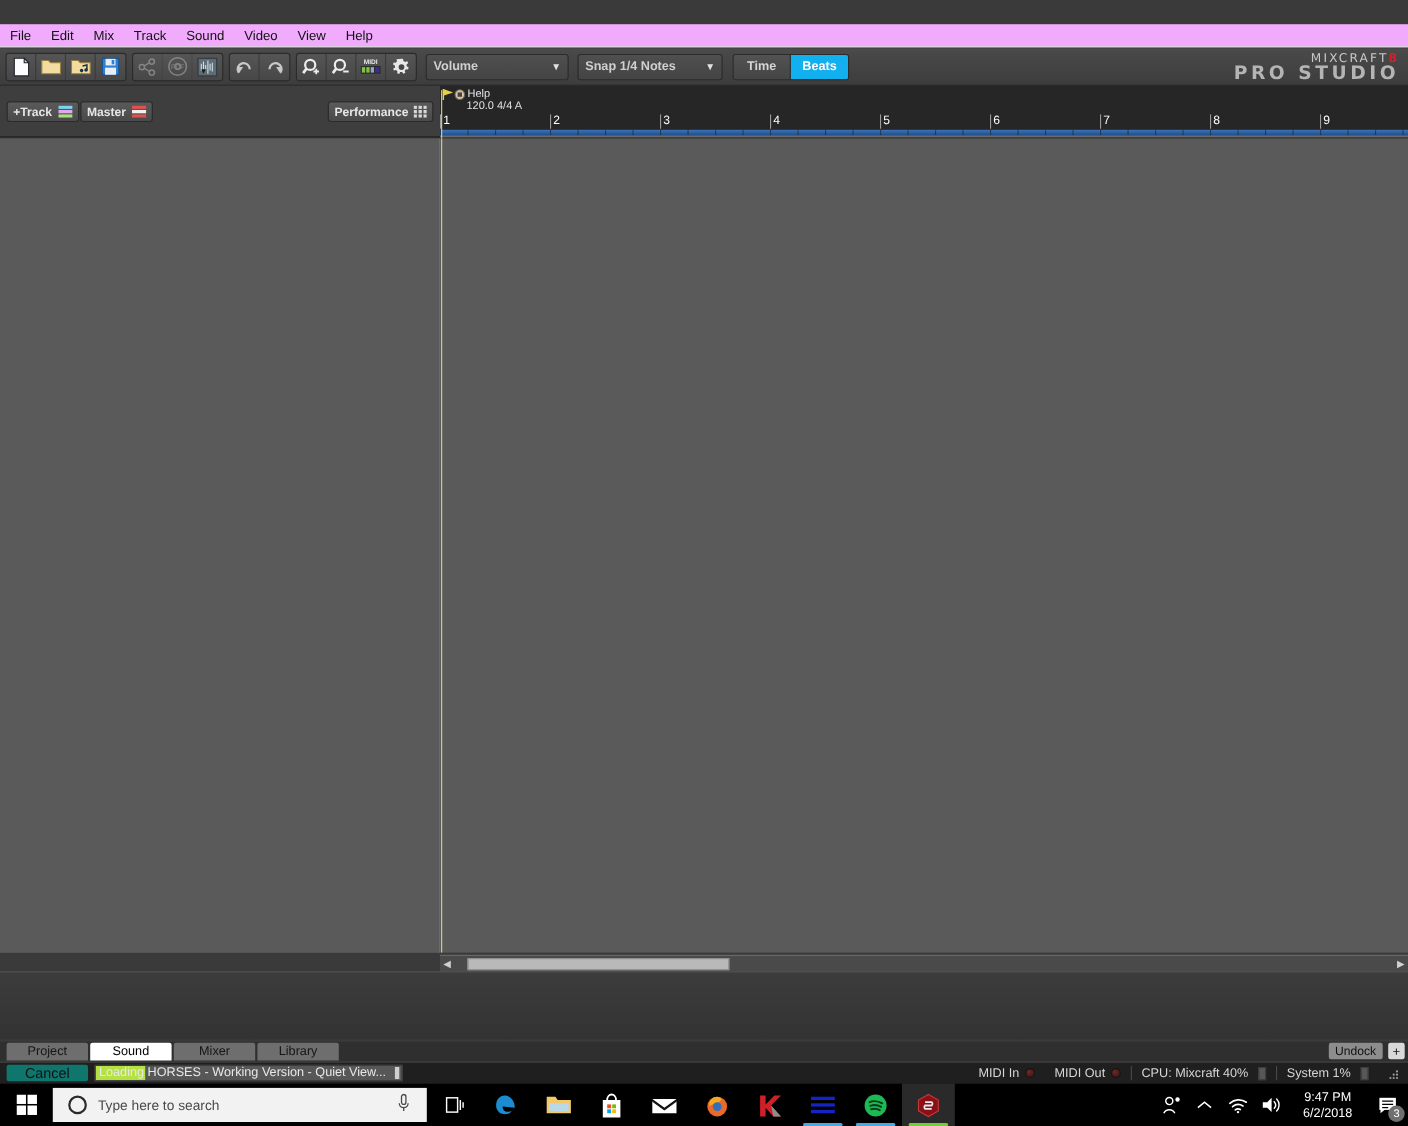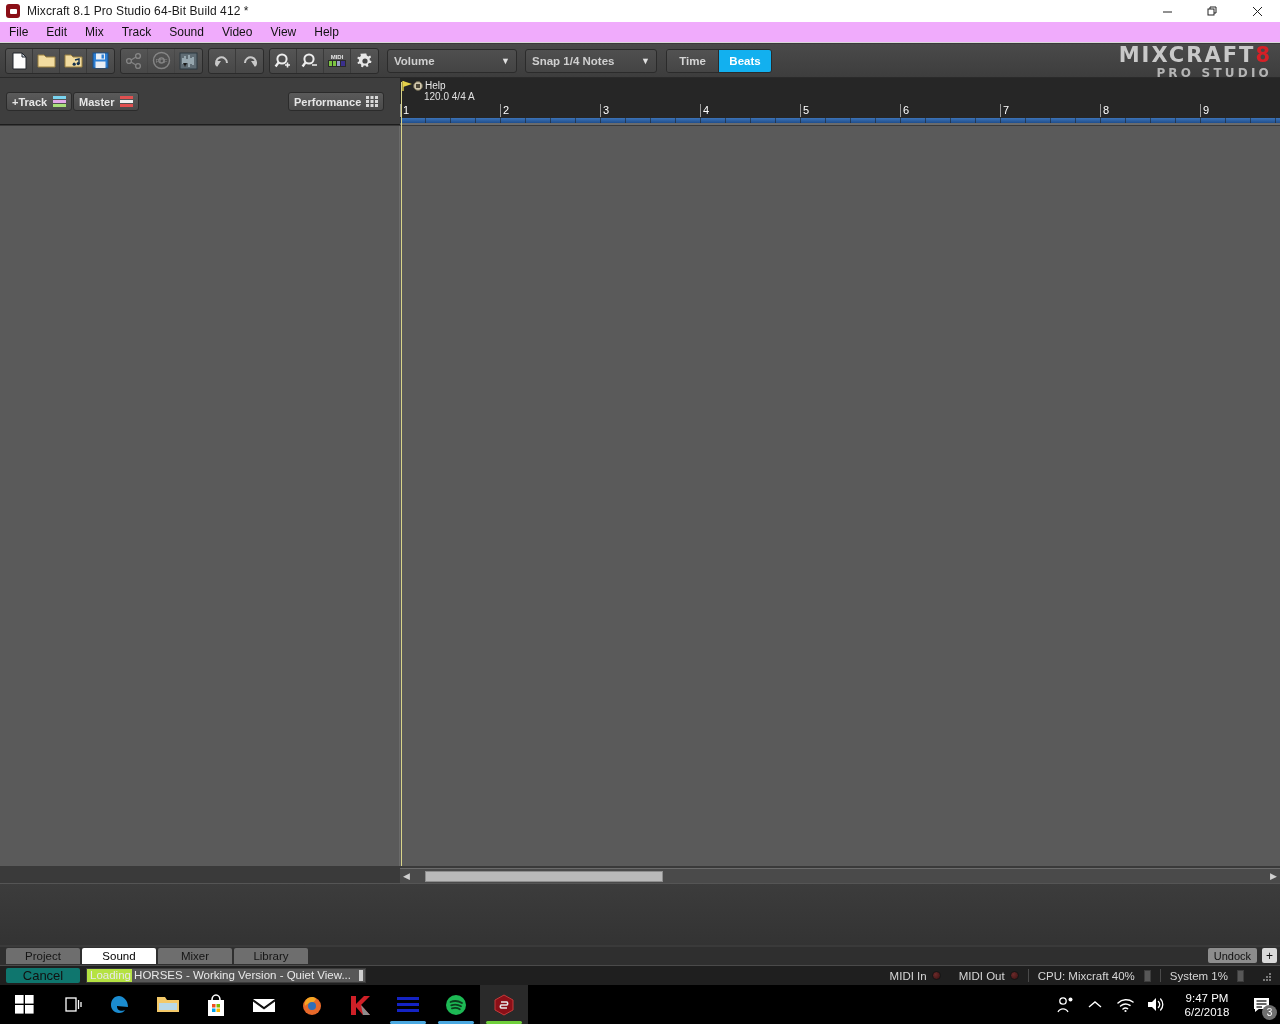--- a/index.html
+++ b/index.html
@@ -86,26 +86,26 @@
     border-right: 1px solid #2b2b2b;
   }
   .seg-btn:last-child { border-right: none; }
   .seg-btn.active { background: #12b0ef; color: #ffffff; }
 
   .logo {
     margin-left: auto; margin-right: 8px; text-align: right;
     line-height: 1; padding-top: 2px;
   }
   .logo .l1 {
-    font-size: 21px; font-weight: bold; letter-spacing: 2px;
+    font-size: 11px; font-weight: normal; letter-spacing: 2px;
     color: #c9c9c9; font-family: "DejaVu Sans", sans-serif;
   }
   .logo .l1 b { color: #d62027; }
   .logo .l2 {
-    font-size: 12px; font-weight: bold; letter-spacing: 3.2px;
+    font-size: 17px; font-weight: bold; letter-spacing: 3.2px;
     color: #b4b4b4; font-family: "DejaVu Sans", sans-serif; margin-top: 1px;
   }
 
   
   .trackbar {
     position: absolute; left: 0; top: 78px; width: 400px; height: 47px;
     background: #3e3e3e; border-bottom: 1px solid #1d1d1d;
   }
   .pill {
     position: absolute; height: 19px;
@@ -271,45 +271,20 @@
     position: absolute; right: 3px; bottom: 4px; width: 15px; height: 15px; border-radius: 50%;
     background: #6f6f6f; color: #fff; font-size: 10px;
     display: flex; align-items: center; justify-content: center;
   }
 </style>
 </head>
 <body>
 
 <div id="app">
 
-  <div class="titlebar">
-    <span class="tb-icon">
-        <i></i>
-      </span>
-    <span class="tb-title">Mixcraft 8.1 Pro Studio 64-Bit Build 412 *</span>
-    <div class="tb-btns">
-      <div class="tb-btn">
-        <svg width="11" height="11" viewBox="0 0 11 11">
-            <line x1="1" y1="6" x2="10" y2="6" stroke="#222" stroke-width="1"></line>
-          </svg>
-      </div>
-      <div class="tb-btn">
-        <svg width="11" height="11" viewBox="0 0 11 11">
-          <rect x="1" y="3" width="6" height="6" fill="none" stroke="#222" stroke-width="1"></rect>
-          <polyline points="3,3 3,1 9,1 9,7 7,7" fill="none" stroke="#222" stroke-width="1"></polyline>
-        </svg>
-      </div>
-      <div class="tb-btn">
-        <svg width="11" height="11" viewBox="0 0 11 11">
-          <line x1="1" y1="1" x2="10" y2="10" stroke="#222" stroke-width="1"></line>
-          <line x1="10" y1="1" x2="1" y2="10" stroke="#222" stroke-width="1"></line>
-        </svg>
-      </div>
-    </div>
-  </div>
 
   <div class="menubar">
     <span class="menu-item">File</span>
     <span class="menu-item">Edit</span>
     <span class="menu-item">Mix</span>
     <span class="menu-item">Track</span>
     <span class="menu-item">Sound</span>
     <span class="menu-item">Video</span>
     <span class="menu-item">View</span>
     <span class="menu-item">Help</span>
@@ -462,21 +437,21 @@
       </svg>
     </div>
     <div class="pill" style="left:73px; top:14px;">
       <span>Master</span>
       <svg class="mini-grid" width="13" height="11" viewBox="0 0 13 11">
         <rect x="0" y="0" width="13" height="3" fill="#e05050"></rect>
         <rect x="0" y="4" width="13" height="3" fill="#f0f0f0"></rect>
         <rect x="0" y="8" width="13" height="3" fill="#e05050"></rect>
       </svg>
     </div>
-    <div class="pill" style="left:288px; top:14px; width:96px;">
+    <div class="pill" style="left:298px; top:14px; width:96px;">
       <span>Performance</span>
       <svg class="mini-grid" width="12" height="11" viewBox="0 0 12 11" style="margin-left:auto;">
         <g fill="#d8d8d8">
           <rect x="0" y="0" width="3" height="3"></rect>
             <rect x="4.5" y="0" width="3" height="3"></rect>
             <rect x="9" y="0" width="3" height="3"></rect>
           <rect x="0" y="4" width="3" height="3"></rect>
             <rect x="4.5" y="4" width="3" height="3"></rect>
             <rect x="9" y="4" width="3" height="3"></rect>
           <rect x="0" y="8" width="3" height="3"></rect>
@@ -630,20 +605,31 @@
   <div class="taskbar">
     <div class="startbtn">
       <svg width="19" height="19" viewBox="0 0 19 19">
         <rect x="0" y="0" width="8.6" height="8.6" fill="#ffffff"></rect>
         <rect x="10" y="0" width="8.6" height="8.6" fill="#ffffff"></rect>
         <rect x="0" y="10" width="8.6" height="8.6" fill="#ffffff"></rect>
         <rect x="10" y="10" width="8.6" height="8.6" fill="#ffffff"></rect>
       </svg>
     </div>
 
+    <div class="searchbox">
+      <span class="cortana"></span>
+      <span>Type here to search</span>
+      <span style="margin-left:auto; margin-right:14px;">
+        <svg width="14" height="18" viewBox="0 0 14 18">
+          <rect x="5" y="1" width="4" height="9" rx="2" fill="none" stroke="#4a4a4a" stroke-width="1.2"></rect>
+          <path d="M3,9 a4,4 0 0 0 8,0" fill="none" stroke="#4a4a4a" stroke-width="1.2"></path>
+          <line x1="7" y1="13" x2="7" y2="16" stroke="#4a4a4a" stroke-width="1.2"></line>
+        </svg>
+      </span>
+    </div>
 
     <div class="taskview">
       <svg width="19" height="17" viewBox="0 0 19 17">
         <rect x="3" y="2" width="10" height="13" fill="none" stroke="#fff" stroke-width="1.3"></rect>
         <line x1="15.5" y1="4" x2="15.5" y2="13" stroke="#fff" stroke-width="1.3"></line>
         <line x1="18" y1="6" x2="18" y2="11" stroke="#fff" stroke-width="1.3"></line>
       </svg>
     </div>
 
     <div class="tbapp">

